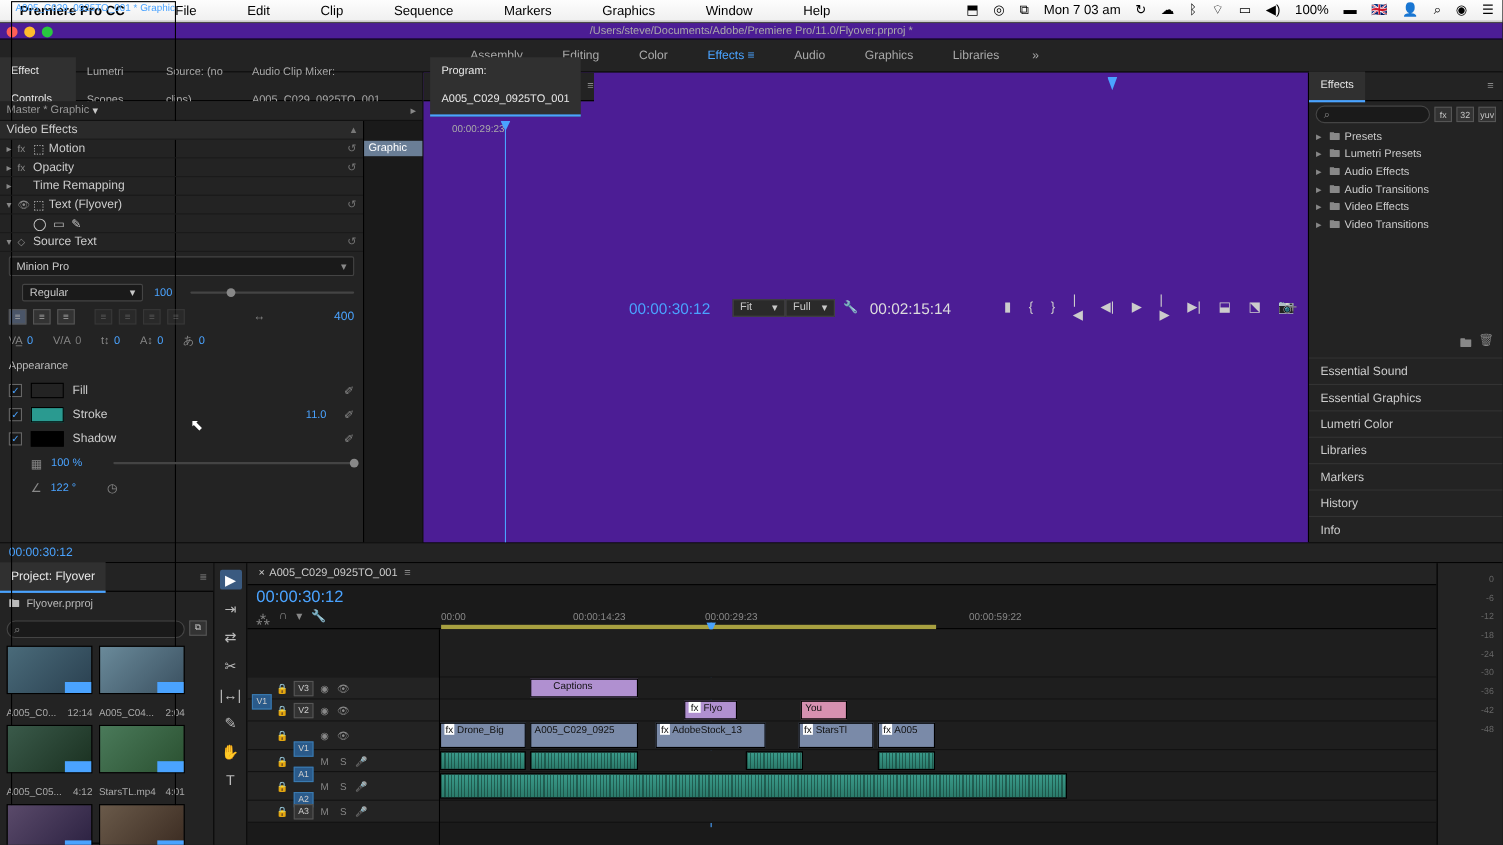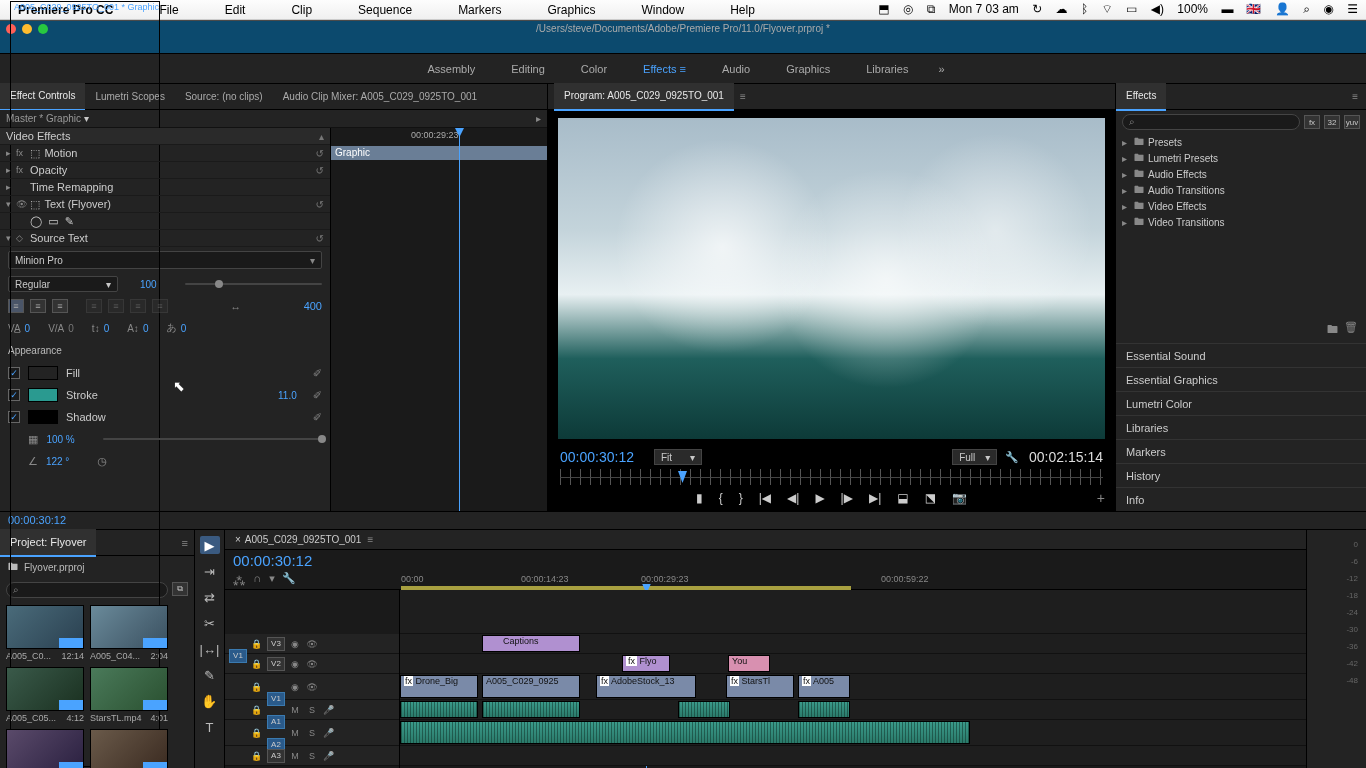--- a/index.html
+++ b/index.html
@@ -7,21 +7,21 @@
 
 
 .mac-menubar { height: 20px; background: linear-gradient(#fdfdfd,#f0f0f0); display: flex; align-items: center; padding: 0 8px; color: #000; font-size: 12px; border-bottom:1px solid #ccc;}
 .mac-menubar .apple { font-size: 14px; margin-right: 10px; }
 .mac-menubar .app-name { font-weight: 700; margin-right: 14px; }
 .mac-menubar .menu-item { margin-right: 14px; margin-left: 32px; }
 .mac-menubar .spacer { flex: 1; }
 .mac-menubar .tray span { margin-left: 10px; font-size:12px;}
 
 
-.window-title { height: 34px; background:#0c4a6e; border-top:1px solid #4a4a4a; border-bottom:1px solid #000; position:relative; }
+.window-title { height: 16px; background:#4c1d95; border-top:1px solid #4a4a4a; border-bottom:1px solid #000; position:relative; }
 .window-title .dots { position:absolute; left:6px; top:3px; display:flex; gap:6px;}
 .window-title .dot { width:10px; height:10px; border-radius:50%;}
 .window-title .red{background:#ff5f57;} .window-title .yellow{background:#febc2e;} .window-title .green{background:#28c840;}
 .window-title .path { text-align:center; color:#aaa; font-size:10px; line-height:16px;}
 
 
 .workspace-bar { height:30px; background:#232323; display:flex; align-items:center; justify-content:center; gap:24px; border-bottom:1px solid #000;}
 .workspace-bar .ws { color:#aaa; font-size:11px; padding:4px 6px;}
 .workspace-bar .ws.active { color:#4aa3ff; }
 .workspace-bar .ws.active::after{content:" ≡"; color:#4aa3ff;}
@@ -48,21 +48,21 @@
 
 .row { display:flex; align-items:center; height:17px; padding:0 6px; border-bottom:1px solid #1a1a1a; position:relative;}
 .row .twisty{width:10px; color:#888; font-size:9px; cursor:pointer;}
 .row .fx{width:14px; color:#888; font-size:9px;}
 .row .label{flex:1; color:#ccc;}
 .row .reset{width:14px; text-align:right; color:#777; font-size:10px;}
 .row.section{background:#2a2a2a; color:#ddd;}
 
 .font-select{margin:4px 8px; height:18px; background:#1a1a1a; border:1px solid #444; border-radius:2px; display:flex; align-items:center; padding:0 6px; font-size:10px; color:#ccc;}
 .font-select .chev{margin-left:auto; color:#888;}
-.weight-row{display:flex; align-items:center; padding:3px 8px; gap:22px;}
+.weight-row{display:flex; align-items:center; padding:3px 8px; gap:10px;margin-left:12px;}
 .weight-select{width:110px; height:16px; background:#1a1a1a; border:1px solid #444; border-radius:2px; display:flex; align-items:center; padding:0 6px; font-size:10px;}
 .num-link{color:#4aa3ff; font-size:10px;}
 .mini-slider{flex:1; height:2px; background:#444; position:relative; margin-left:6px; border-radius:1px;}
 .mini-slider .thumb{position:absolute; top:-3px; width:8px; height:8px; border-radius:50%; background:#888;}
 
 .align-row{display:flex; align-items:center; padding:4px 8px; gap:6px;}
 .align-btn{width:16px; height:14px; background:#333; border:1px solid #555; font-size:9px; display:flex; align-items:center; justify-content:center; color:#aaa;}
 .align-btn.active{background:#4a5568;}
 .spacing-val{margin-left:auto; color:#4aa3ff;}
 
@@ -74,21 +74,21 @@
 
 .appearance{padding:6px 8px 0;}
 .appearance .sect-label{color:#bbb; font-size:10px; margin-bottom:6px;}
 .app-row{display:flex; align-items:center; height:22px; gap:8px;}
 .checkbox{width:12px; height:12px; background:#1a1a1a; border:1px solid #666; display:flex; align-items:center; justify-content:center; font-size:9px; color:#4aa3ff;}
 .swatch{width:30px; height:14px; border:1px solid #000;}
 .app-label{color:#ccc; width:60px;}
 .eyedrop{margin-left:auto; color:#888; font-size:11px;}
 
 
-.program { flex:1; background:#000000; border-right:1px solid #000; display:flex; flex-direction:column;}
+.program { flex:1; background:#4c1d95; border-right:1px solid #000; display:flex; flex-direction:row;}
 .program .tabs{padding-left:6px;}
 .viewport{flex:1; margin:8px 10px; background:linear-gradient(180deg,#a8bcc9 0%,#c4d4db 35%,#e8f0f2 55%,#1f5f5c 75%,#0d3a38 100%); position:relative; display:flex; align-items:center; justify-content:center; overflow:hidden;}
 .viewport .waves{position:absolute; inset:0; background:
  radial-gradient(circle at 30% 40%, rgba(255,255,255,0.7) 0%, transparent 25%),
  radial-gradient(circle at 60% 50%, rgba(255,255,255,0.6) 0%, transparent 30%),
  radial-gradient(circle at 80% 35%, rgba(255,255,255,0.5) 0%, transparent 20%);}
 .title-text{font-family:Georgia,serif; font-size:70px; color:#fff; text-shadow:2px 3px 6px rgba(0,0,0,0.5); -webkit-text-stroke:3px #2a8a85; position:relative; z-index:1;}
 
 .transport-info{display:flex; align-items:center; padding:2px 12px;}
 .tc-blue{color:#4aa3ff; font-size:14px; font-weight:500;}
@@ -123,21 +123,21 @@
 .tc-left{color:#4aa3ff; padding:2px 8px; font-size:11px;}
 
 .project{width:195px; background:#232323; border-right:1px solid #000; display:flex; flex-direction:column;}
 .project .tabs{font-size:11px;}
 .proj-name{display:flex; align-items:center; padding:3px 8px; gap:6px; color:#bbb; font-size:10px;}
 .proj-search{display:flex; padding:3px 6px; gap:4px;}
 .thumbs{display:flex; flex-wrap:wrap; padding:4px 6px; gap:6px; overflow:hidden;}
 .thumb{width:78px;}
 .thumb .img{width:78px; height:44px; background:linear-gradient(135deg,#4a6b7a,#2a4050); position:relative; border:1px solid #000;}
 .thumb .img::after{content:""; position:absolute; bottom:0; right:0; width:24px; height:10px; background:#4aa3ff;}
-.thumb .meta{display:flex; justify-content:space-between; font-size:9px; color:#aaa; margin-top:2px;}
+.thumb .meta{display:flex; justify-content:space-between; font-size:9px; color:#aaa; margin-top:12px;}
 
 .toolbar{width:30px; background:#232323; border-right:1px solid #000; display:flex; flex-direction:column; align-items:center; padding-top:6px; gap:8px;}
 .tool{width:20px; height:18px; display:flex; align-items:center; justify-content:center; color:#bbb; font-size:13px; cursor:pointer;}
 .tool.active{background:#3a5a80; color:#fff; border-radius:2px;}
 
 .timeline{flex:1; background:#1a1a1a; display:flex; flex-direction:column;}
 .tl-tab{height:20px; background:#232323; border-bottom:1px solid #000; display:flex; align-items:center; padding:0 10px; font-size:10px; color:#ccc;}
 .tl-head{display:flex; align-items:center; height:40px; border-bottom:1px solid #000;}
 .tl-head-left{width:175px; padding:2px 8px;}
 .tl-tc{color:#4aa3ff; font-size:15px; font-weight:500;}

